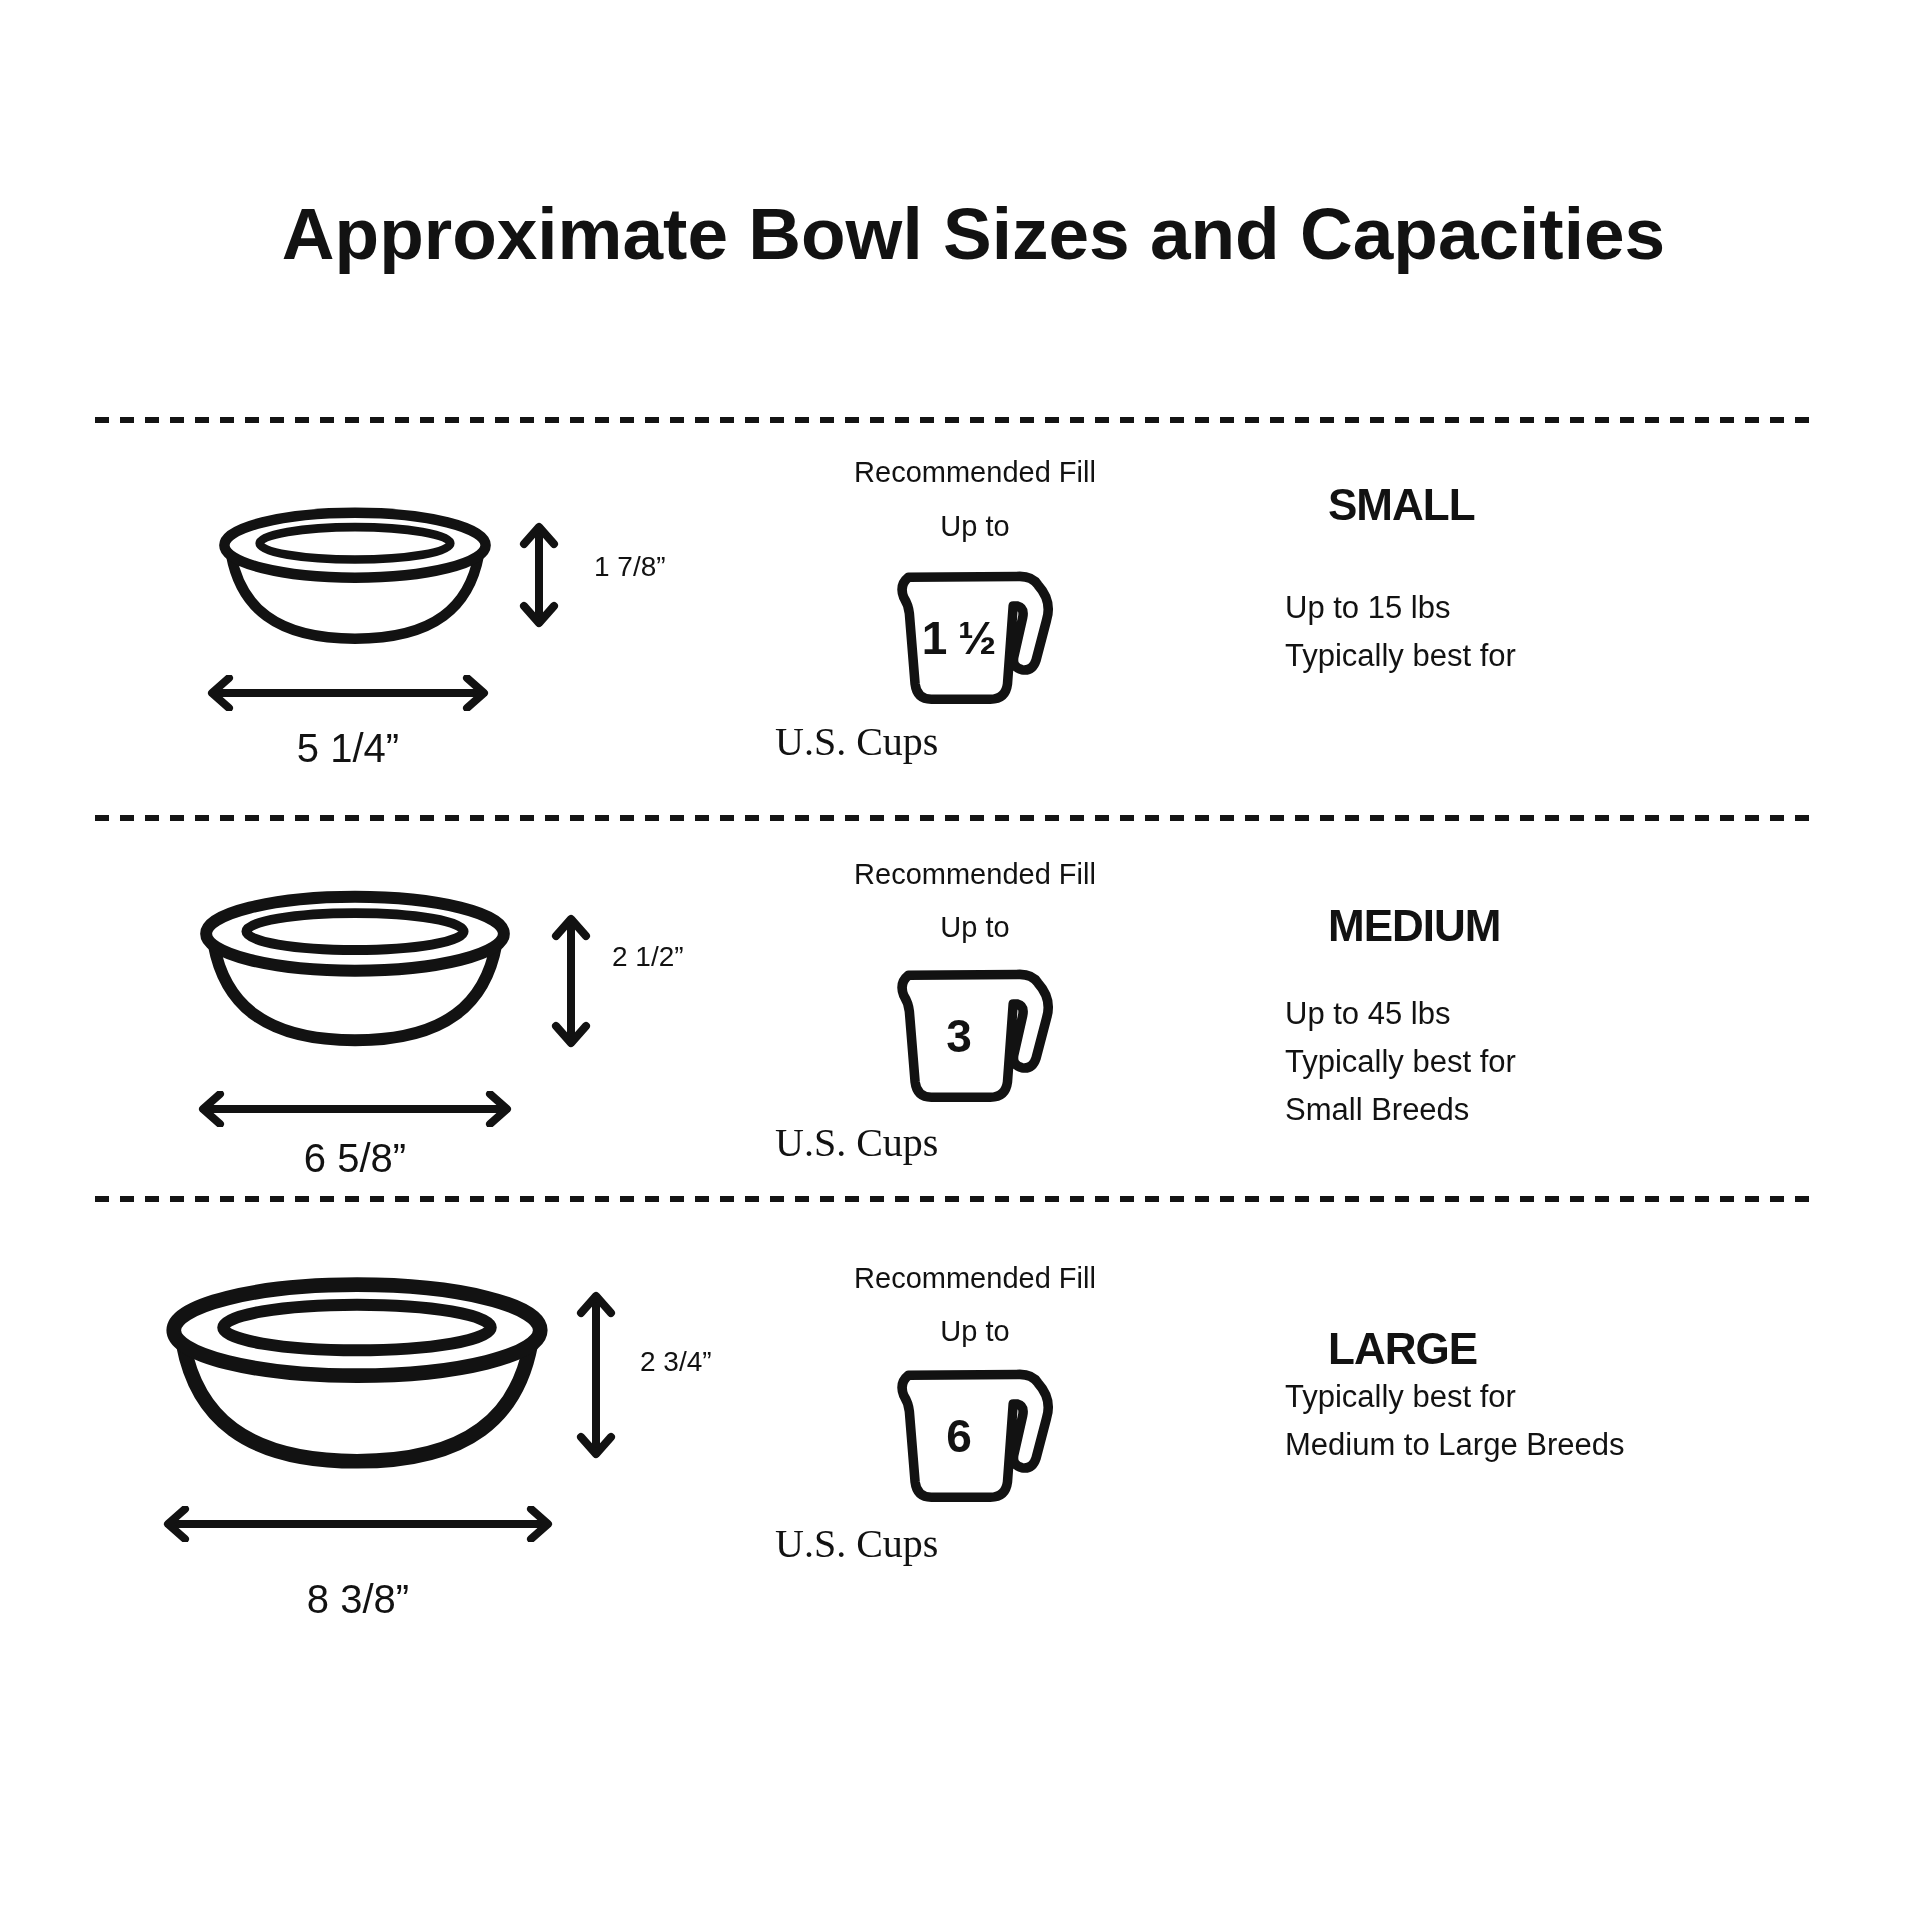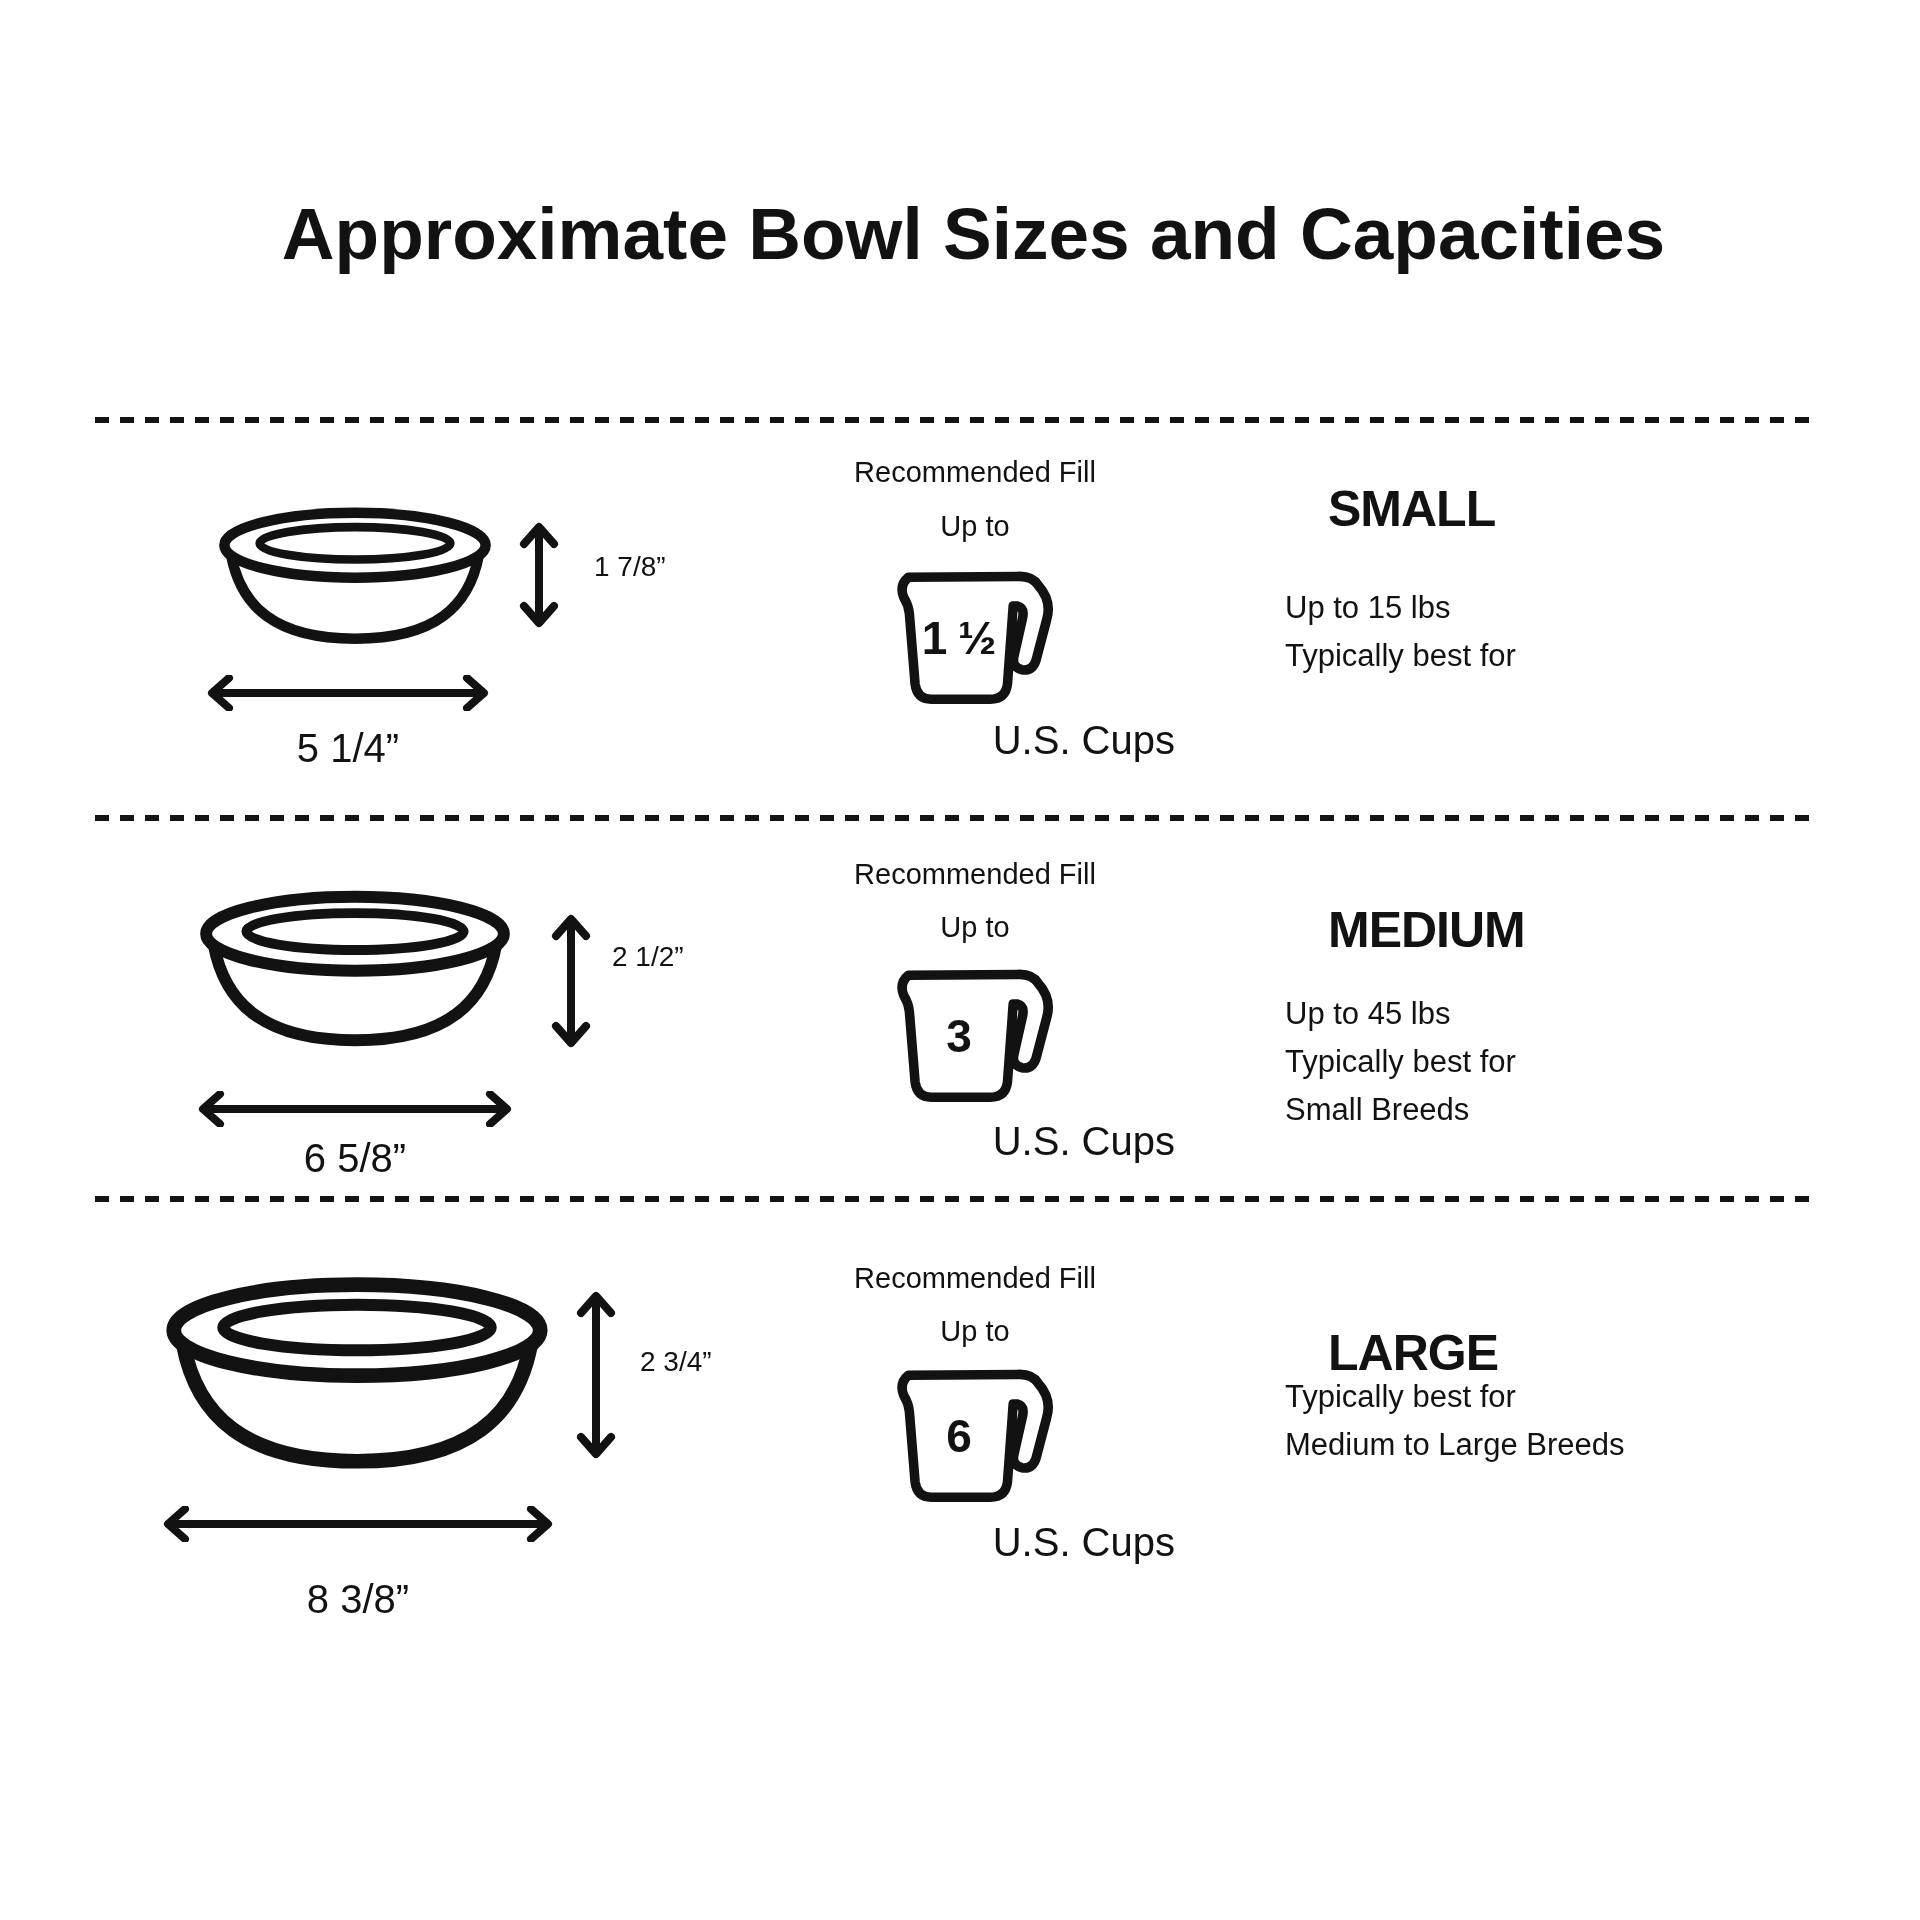--- a/index.html
+++ b/index.html
@@ -36,29 +36,29 @@
   .hd1{left:612px; top:941px}
   .hd2{left:640px; top:1346px}
   .wdim{position:absolute; font-size:40px; text-align:center;}
   .wd0{left:203px; width:290px; top:726px}
   .wd1{left:194px; width:322px; top:1136px}
   .wd2{left:159px; width:398px; top:1577px}
 
   .fillcol{position:absolute; left:775px; width:400px; text-align:center; font-size:29px;}
   .ft0{top:456px}.ft1{top:858px}.ft2{top:1262px}
   .fs0{top:510px}.fs1{top:911px}.fs2{top:1315px}
-  .cupunit{position:absolute; left:775px; width:400px; text-align:right; font-size:40px;}
+  .cupunit{position:absolute; left:775px; width:400px; text-align:left; font-size:40px;font-family:Liberation Serif, serif;}
   .cu0{top:718px}.cu1{top:1119px}.cu2{top:1520px}
   .cup{left:877px; width:200px; height:162px;}
   .c0{top:563px}.c1{top:961px}.c2{top:1361px}
   .cupval{position:absolute; left:877px; width:163px; text-align:center;
           font-size:46px; font-weight:800; letter-spacing:-1px;}
   .cv0{top:611px}.cv1{top:1009px}.cv2{top:1409px}
 
-  .sizename{position:absolute; left:1328px; font-size:50px; font-weight:800; letter-spacing:-1px;}
+  .sizename{position:absolute; left:1328px; font-size:44px; font-weight:800; letter-spacing:-1px;}
   .s0{top:480px}.s1{top:901px}.s2{top:1324px}
   .desc{position:absolute; left:1268px; font-size:31px; line-height:48px;margin-left:17px;}
   .d0{top:584px}.d1{top:990px}.d2{top:1373px}
 </style>
 </head>
 <body>
 
 <div class="canvas">
 
   <svg width="0" height="0" style="position:absolute">

